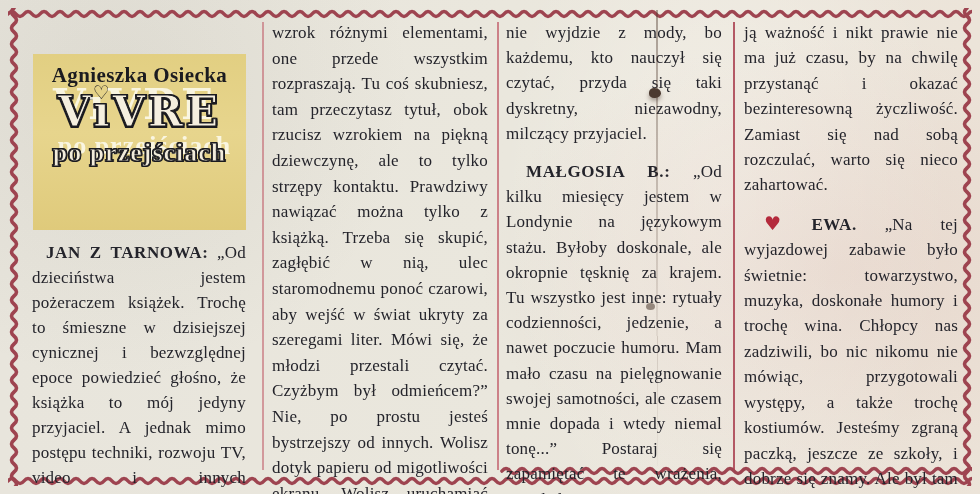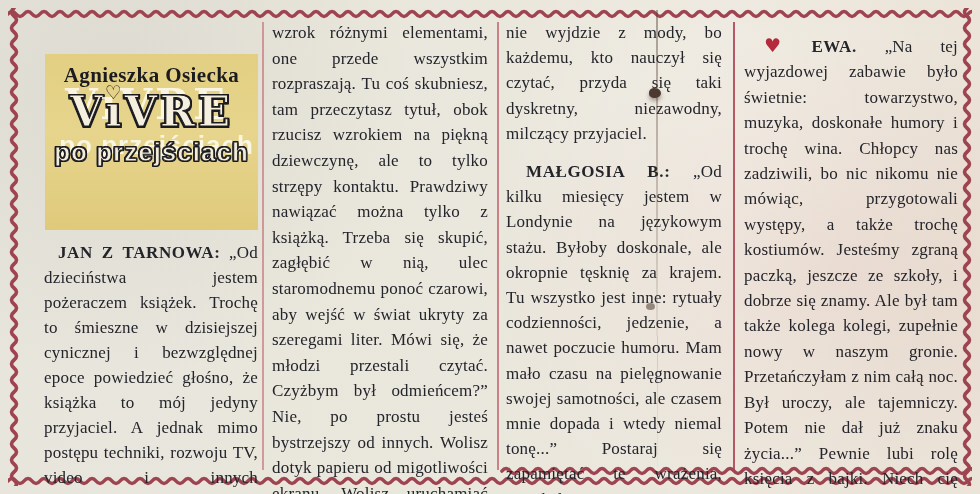--- a/index.html
+++ b/index.html
@@ -15,21 +15,21 @@
   }
   .wave { position:absolute; pointer-events:none; }
   .wave path { fill:none; stroke-width:3.6; stroke-linecap:round; }
 
   .rule { position:absolute; top:22px; height:448px; width:2px; }
   .rule.r1 { left:262px; background:rgba(192,90,102,0.55); }
   .rule.r2 { left:497px; background:rgba(192,90,102,0.72); }
   .rule.r3 { left:733px; background:rgba(169,63,79,0.85); }
 
   .col { position:absolute; top:12px; height:478px; text-align:justify; font-size:17px; line-height:25.6px; letter-spacing:0.2px; }
-  #col1 { left:44px;  width:214px; line-height:25px; }
+  #col1 { left:32px;  width:214px; line-height:25px; }
   #col2 { left:272px; width:216px; padding-top:8px; }
   #col3 { left:506px; width:216px; padding-top:8px; line-height:25.2px; }
   #col4 { left:744px; width:214px; padding-top:8px; line-height:25.4px; }
 
   .col p { margin:0; }
   .par-follow { margin-top:13px !important; text-indent:20px; }
   #col1 .body-par { margin-top:10px; text-indent:14px; }
   .lead { font-weight:bold; letter-spacing:0.6px;margin-top:34px; }
 
   
@@ -52,21 +52,21 @@
   }
   .m-line2 { line-height:47px;
     text-shadow:
       -1.5px -1.5px 0 #1b1b20, 1.5px -1.5px 0 #1b1b20,
       -1.5px  1.5px 0 #1b1b20, 1.5px  1.5px 0 #1b1b20,
        0 -1.5px 0 #1b1b20, 0 1.5px 0 #1b1b20,
       -1.5px 0 0 #1b1b20, 1.5px 0 0 #1b1b20,
       -5px -7px 0 rgba(253,251,240,0.85);
   }
   .m-sub {
-    margin-top:5px; font-family:Liberation Sans, sans-serif; font-weight:bold; font-size:26px;
+    margin-top:5px; font-family:Liberation Serif, serif; font-weight:bold; font-size:26px;
     letter-spacing:1px; color:#f2ecdb;
     -webkit-text-stroke:0.8px #1b1b20;
     text-shadow:
       -1.2px -1.2px 0 #1b1b20, 1.2px -1.2px 0 #1b1b20,
       -1.2px  1.2px 0 #1b1b20, 1.2px  1.2px 0 #1b1b20,
        0 -1.2px 0 #1b1b20, 0 1.2px 0 #1b1b20,
       -1.2px 0 0 #1b1b20, 1.2px 0 0 #1b1b20,
        5px -7px 0 rgba(253,251,240,0.85);
   }
   .dotted { position:relative; display:inline-block; }
@@ -145,20 +145,23 @@
     <p>
       <span>nie wyjdzie z mody, bo każdemu, kto nauczył się czytać, przyda się taki dyskretny, niezawodny, milczący przyjaciel.</span>
     </p>
     <p class="par-follow">
       <span class="lead">MAŁGOSIA B.:</span>
       <span>„Od kilku miesięcy jestem w Londynie na językowym stażu. Byłoby doskonale, ale okropnie tęsknię za krajem. Tu wszystko jest inne: rytuały codzienności, jedzenie, a nawet poczucie humoru. Mam mało czasu na pielęgnowanie swojej samotności, ale czasem mnie dopada i wtedy niemal tonę...” Postaraj się zapamiętać te wrażenia, przydadzą ci się po powrocie. Samotność wśród obcych jest naturalna, gorzej poczuć się tak wśród swoich. A na to coraz częściej skarżą się ludzie w Polsce. Co żwawsi gonią za pieniędzmi i interesami albo celebrują swo-</span>
     </p>
   </div>
 
   <div class="col" id="col4">
+    <p>
+      <span>ją ważność i nikt prawie nie ma już czasu, by na chwilę przystanąć i okazać bezinteresowną życzliwość. Zamiast się nad sobą rozczulać, warto się nieco zahartować.</span>
+    </p>
     <p class="par-follow">
       <span class="heart-solid">♥</span><span class="lead">EWA.</span>
       <span>„Na tej wyjazdowej zabawie było świetnie: towarzystwo, muzyka, doskonałe humory i trochę wina. Chłopcy nas zadziwili, bo nic nikomu nie mówiąc, przygotowali występy, a także trochę kostiumów. Jesteśmy zgraną paczką, jeszcze ze szkoły, i dobrze się znamy. Ale był tam także kolega kolegi, zupełnie nowy w naszym gronie. Przetańczyłam z nim całą noc. Był uroczy, ale tajemniczy. Potem nie dał już znaku życia...” Pewnie lubi rolę księcia z bajki. Niech cię pocieszy myśl, że i ty byłaś dla niego tajemniczą księżniczką.</span>
     </p>
   </div>
 
   <div class="crease"></div>
   <div class="crease-tail"></div>
   <div class="crease-blob"></div>
   <div class="crease-smudge"></div>

